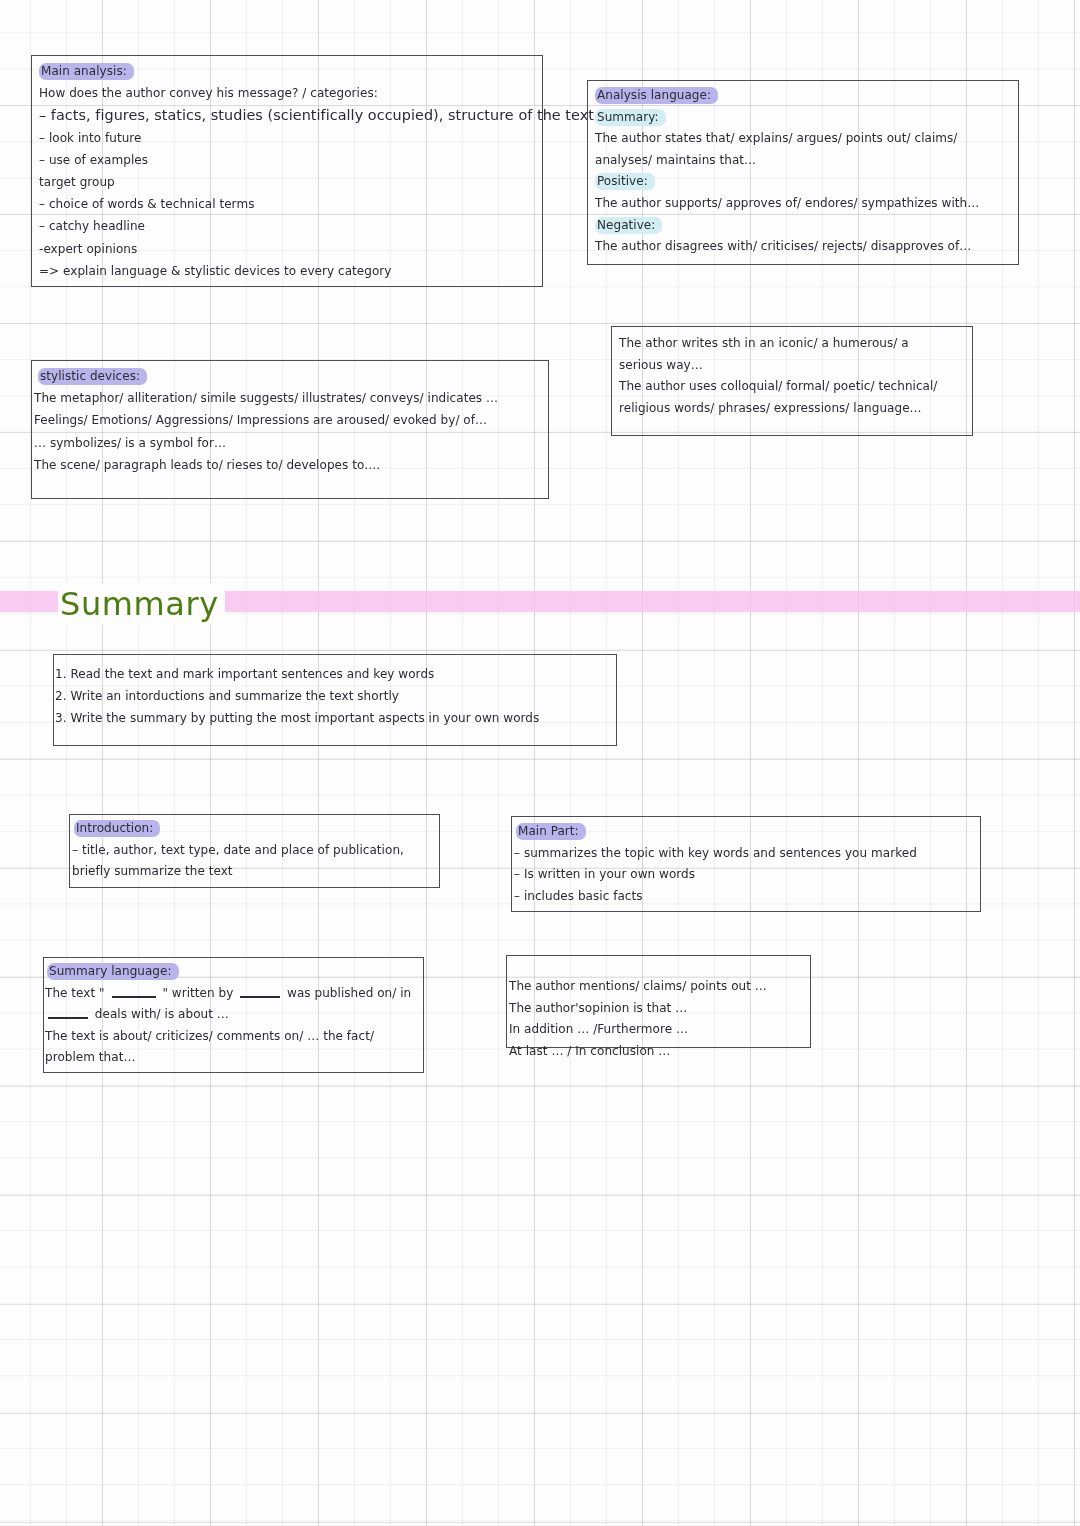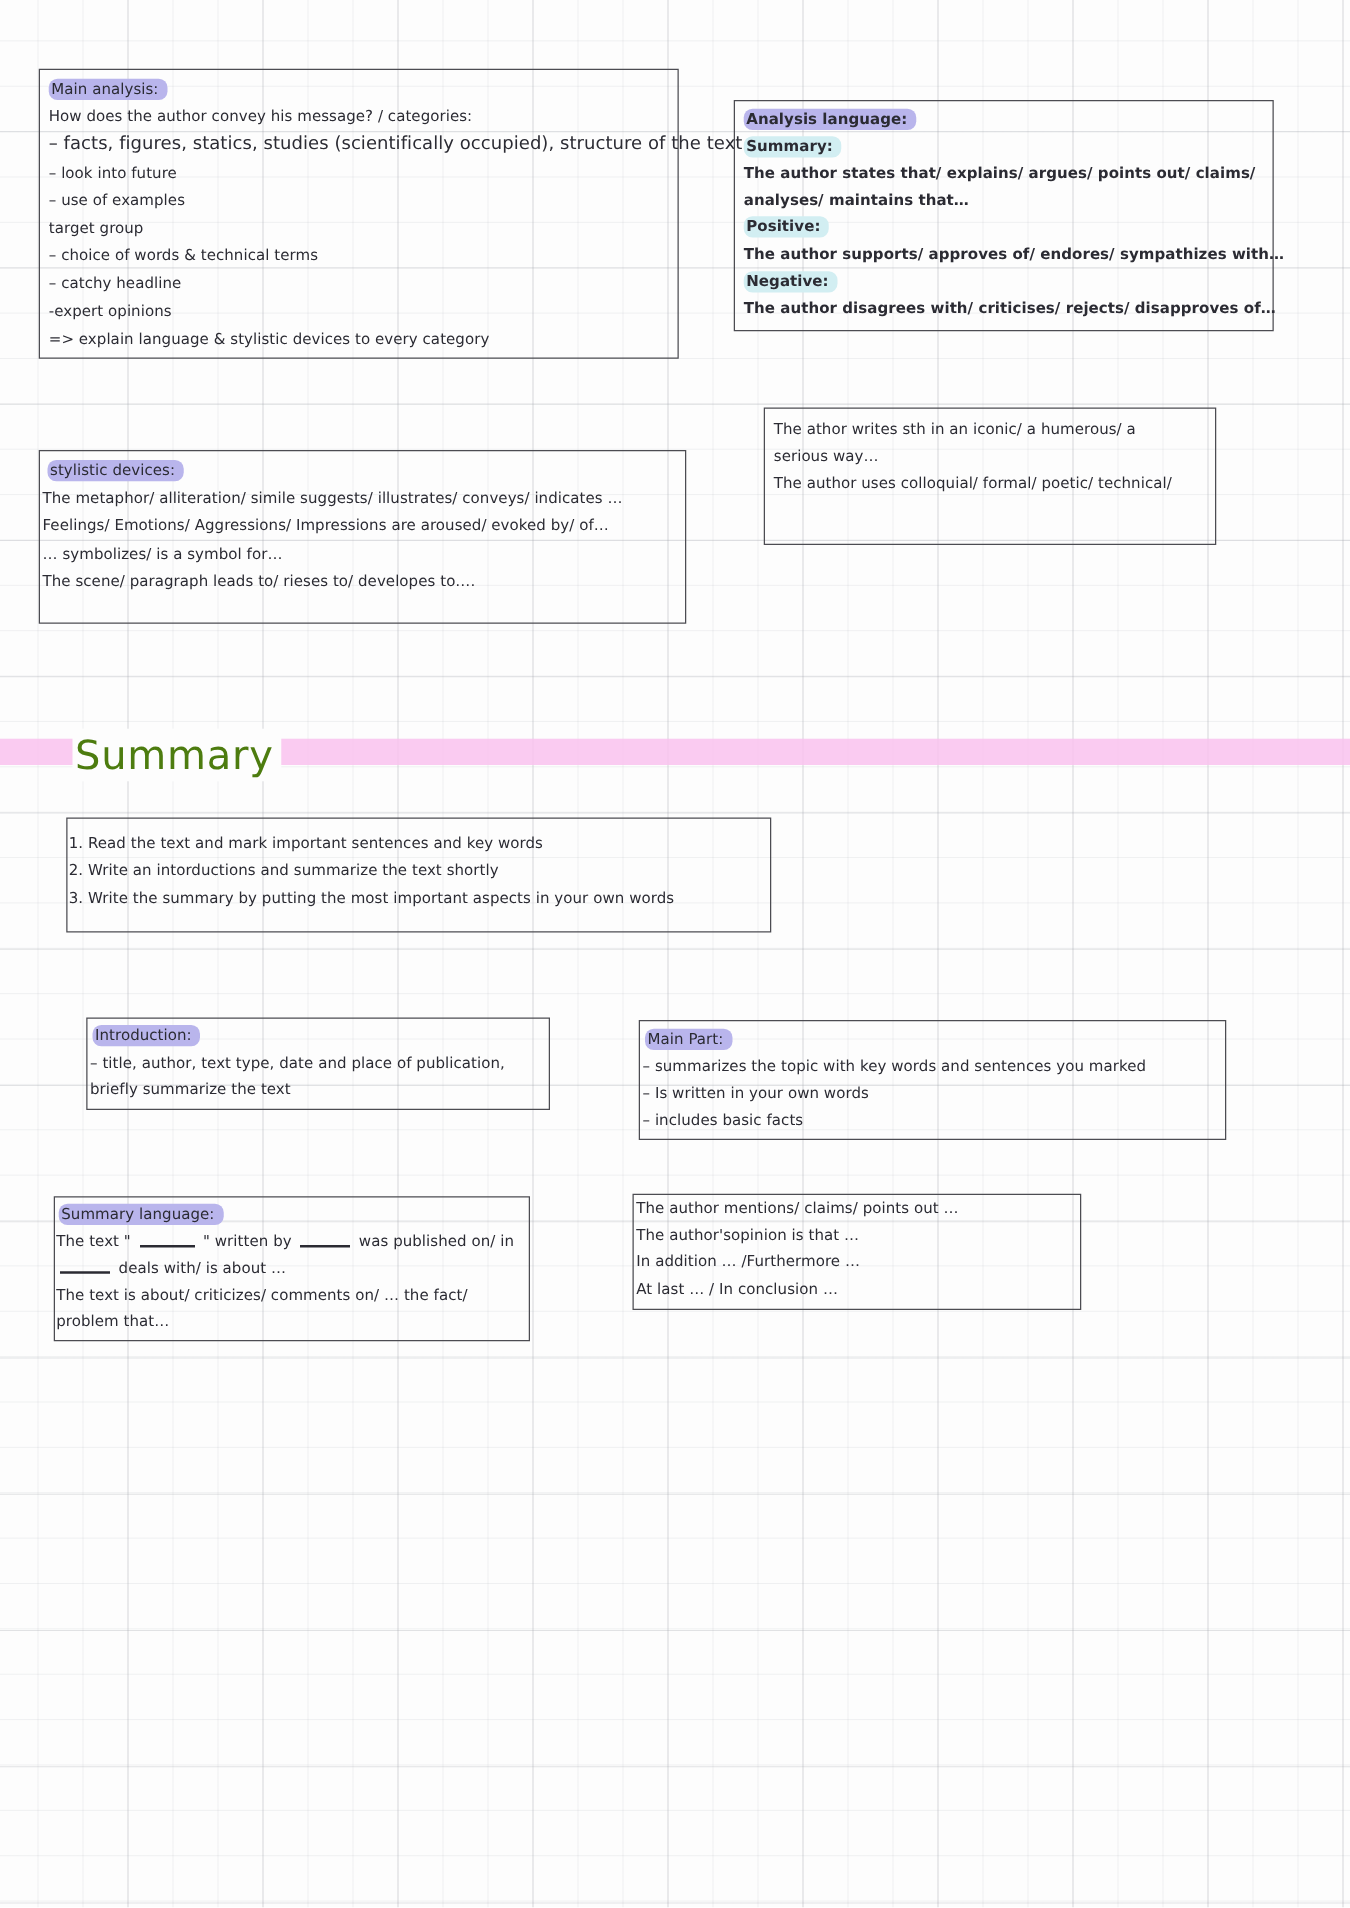--- a/index.html
+++ b/index.html
@@ -99,35 +99,36 @@
     <div class="line" style="font-size:14.4px;">– facts, figures, statics, studies (scientifically occupied), structure of the text</div>
     <div class="line">– look into future</div>
     <div class="line">– use of examples</div>
     <div class="line">target group</div>
     <div class="line">– choice of words &amp; technical terms</div>
     <div class="line">– catchy headline</div>
     <div class="line">-expert opinions</div>
     <div class="line">=&gt; explain language &amp; stylistic devices to every category</div>
   </div>
 
-  <div class="note-box" style="left:587px; top:80px; width:432px; height:185px;font-weight:bold;">
+  <div class="note-box" style="left:587px; top:80px; width:432px; height:185px;">
     <div class="line tight"><span class="hl hl-purple">Analysis language:</span></div>
     <div class="line tight"><span class="hl hl-cyan">Summary:</span></div>
     <div class="line tight">The author states that/ explains/ argues/ points out/ claims/</div>
     <div class="line tight">analyses/ maintains that…</div>
     <div class="line tight"><span class="hl hl-cyan">Positive:</span></div>
     <div class="line tight">The author supports/ approves of/ endores/ sympathizes with…</div>
     <div class="line tight"><span class="hl hl-cyan">Negative:</span></div>
     <div class="line tight">The author disagrees with/ criticises/ rejects/ disapproves of…</div>
   </div>
 
   <div class="note-box" style="left:611px; top:326px; width:362px; height:110px; padding-top:6px;">
     <div class="line tight">The athor writes sth in an iconic/ a humerous/ a</div>
     <div class="line tight">serious way…</div>
     <div class="line tight">The author uses colloquial/ formal/ poetic/ technical/</div>
+    <div class="line tight">religious words/ phrases/ expressions/ language…</div>
   </div>
 
   <div class="note-box" style="left:31px; top:360px; width:518px; height:139px; padding-left:2px;">
     <div class="line" style="padding-left:4px;"><span class="hl hl-purple">stylistic devices:</span></div>
     <div class="line">The metaphor/ alliteration/ simile suggests/ illustrates/ conveys/ indicates …</div>
     <div class="line">Feelings/ Emotions/ Aggressions/ Impressions are aroused/ evoked by/ of…</div>
     <div class="line">… symbolizes/ is a symbol for…</div>
     <div class="line">The scene/ paragraph leads to/ rieses to/ developes to….</div>
   </div>
 
@@ -154,20 +155,20 @@
   </div>
 
   <div class="note-box" style="left:43px; top:957px; width:381px; height:116px; padding-left:1px; padding-top:3px;">
     <div class="line tight" style="padding-left:2px;"><span class="hl hl-purple">Summary language:</span></div>
     <div class="line tight"><span>The text " </span><span class="blank"></span><span> " written by </span><span class="blank s"></span><span> was published on/ in</span></div>
     <div class="line tight"><span class="blank s"></span><span> deals with/ is about …</span></div>
     <div class="line tight">The text is about/ criticizes/ comments on/ … the fact/</div>
     <div class="line tight">problem that…</div>
   </div>
 
-  <div class="note-box" style="left:506px; top:955px; width:359px; height:93px; padding-left:2px; padding-top:0;">
+  <div class="note-box" style="left:506px; top:955px; width:305px; height:93px; padding-left:2px; padding-top:20px;">
     <div class="line tight">The author mentions/ claims/ points out …</div>
     <div class="line tight">The author'sopinion is that …</div>
     <div class="line tight">In addition … /Furthermore …</div>
     <div class="line tight">At last … / In conclusion …</div>
   </div>
 
 </div>
 
 </body></html>

